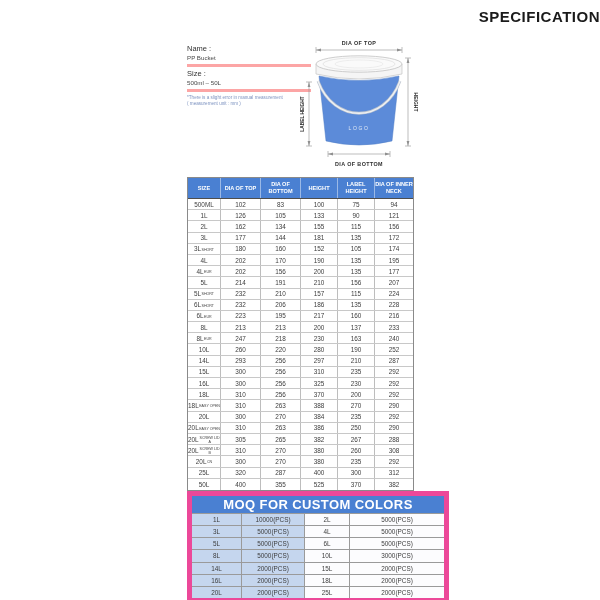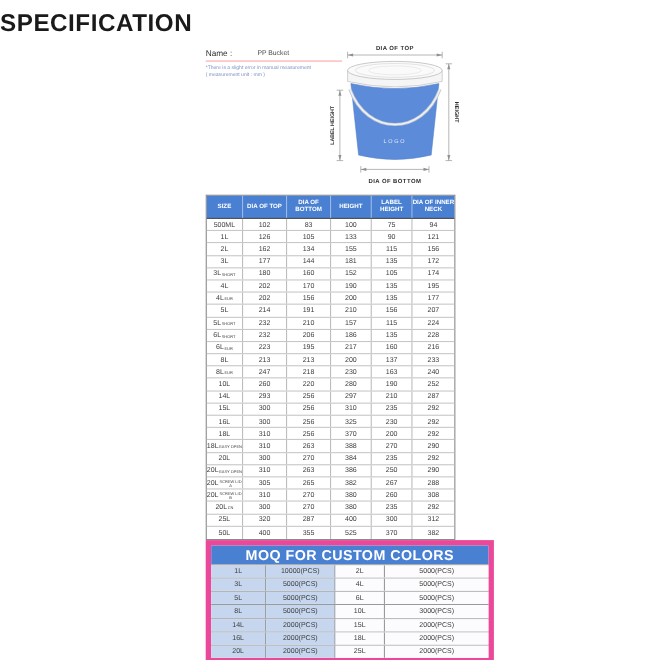--- a/index.html
+++ b/index.html
@@ -1,24 +1,24 @@
 <!DOCTYPE html>
 <html><head>
 <meta charset="utf-8">
 <style>
   * { box-sizing: border-box; margin: 0; padding: 0; }
   html,body { width:600px; height:600px; background:#fff; font-family:"Liberation Sans", sans-serif; }
   .page { position:relative; width:600px; height:600px; background:#fff; overflow:hidden; }
 
-  .title { position:absolute; top:8px; left:0; width:100%; text-align:left;
-           font-size:22px; font-weight:bold; color:#1a1a1a; letter-spacing:0.5px; }
+  .title { position:absolute; top:8px; left:0; width:100%; text-align:right;
+           font-size:15px; font-weight:bold; color:#1a1a1a; letter-spacing:0.5px; }
 
   
   .specs { position:absolute; left:187px; top:42px; width:124px; }
-  .spec-row { display:flex; border-bottom:1px solid #fca5a5; padding:2px 0 2px 0; }
+  .spec-row { display:flex; border-bottom:3px solid #fca5a5; padding:2px 0 2px 0;flex-direction:column; }
   .spec-label { width:47px; font-size:7.5px; color:#333; line-height:1.2; }
   .spec-value { flex:1; font-size:6.2px; color:#4a4a4a; line-height:1.3; padding-top:1px; }
   .footnote { margin-top:3px; font-size:4.6px; color:#7d93c0; line-height:1.35; }
 
   
   .diagram { position:absolute; left:300px; top:36px; }
 
   
   .size-table { position:absolute; left:187px; top:177px; width:227px;
                 border:1px solid #8a8a8a; background:#fff; }
@@ -57,20 +57,28 @@
   <div class="specs">
     <div>
         <div class="spec-row">
           <div class="spec-label">
             <div>Name :</div>
           </div>
           <div class="spec-value">
             <div>PP Bucket</div>
           </div>
         </div>
+        <div class="spec-row">
+          <div class="spec-label">
+            <div>Size :</div>
+          </div>
+          <div class="spec-value">
+            <div>500ml – 50L</div>
+          </div>
+        </div>
       </div>
     <div class="footnote">
         <div>*There is a slight error in manual measurement</div>
         <div>( measurement unit : mm )</div>
       </div>
   </div>
 
   <svg class="diagram" width="118" height="138" viewBox="0 0 118 138">
 
     <text x="59" y="9" text-anchor="middle" font-size="5.4" font-weight="bold" fill="#2e2e2e" letter-spacing="0.4">DIA OF TOP</text>

